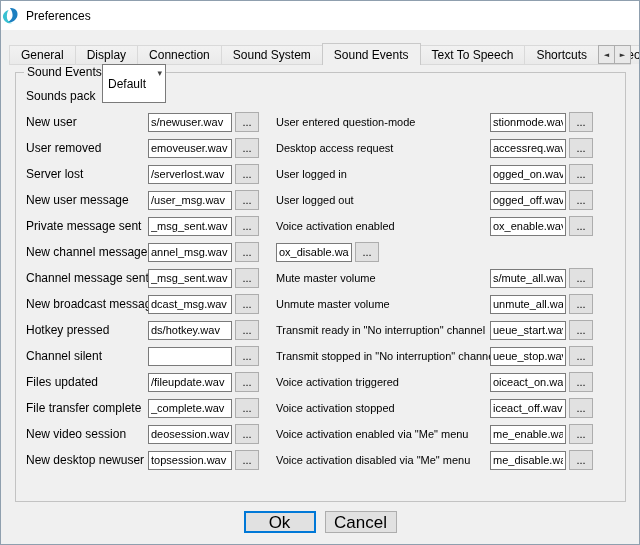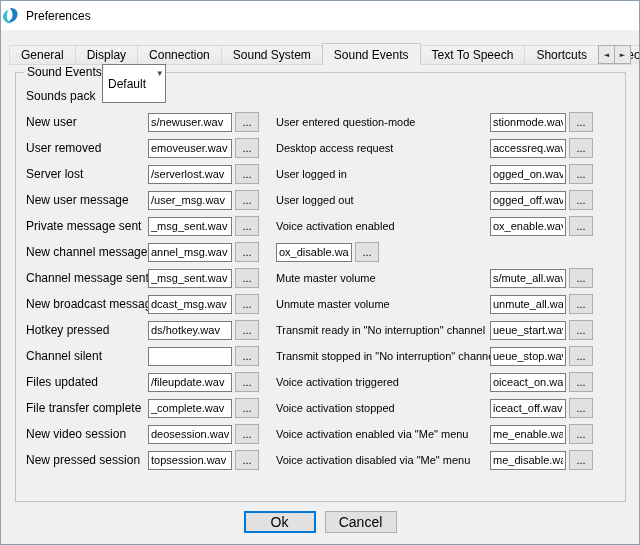--- a/index.html
+++ b/index.html
@@ -26,21 +26,21 @@
   .col-right{flex:1;margin-left:12px;}
   .row{display:flex;align-items:center;height:26px;}
   .rlabel{font-size:12px;white-space:nowrap;overflow:hidden;}
   .col-left .rlabel{width:122px;flex:none;}
   .col-right .rlabel{width:214px;flex:none;font-size:11px;}
   .rfield{box-sizing:border-box;height:19px;border:1px solid #7a7a7a;background:#fff;padding:1px 2px;font-family:"Liberation Sans",sans-serif;font-size:11px;margin-right:3px;}
   .col-left .rfield{width:84px;}
   .col-right .rfield{width:76px;}
   .browse{box-sizing:border-box;width:24px;height:20px;border:1px solid #adadad;background:#e1e1e1;font-size:11px;padding:0;color:#000;display:flex;align-items:center;justify-content:center;line-height:1;}
   .footer{position:absolute;left:0;right:0;bottom:11px;display:flex;justify-content:center;gap:9px;}
-  .btn{box-sizing:border-box;min-width:72px;height:22px;background:#e1e1e1;border:1px solid #adadad;font-family:"Liberation Sans",sans-serif;font-size:14px;color:#000;}
+  .btn{box-sizing:border-box;min-width:72px;height:22px;background:#e1e1e1;border:1px solid #adadad;font-family:"Liberation Sans",sans-serif;font-size:17px;color:#000;}
   .btn.default{border:1px solid #0078d7;box-shadow:0 0 0 1px #0078d7 inset;}
 </style>
 </head>
 <body>
 
 <div class="window">
 
   <div class="titlebar">
     <svg class="app-icon" viewBox="0 0 16 16">
       <path d="M8 1 C13 .5 15.5 4.5 14.5 8 C13.5 12 9 14.5 5.5 13.5 C9 12 10.5 9.5 10.3 7 C10.1 4.3 9.2 2.2 8 1 Z" fill="#1d7fc0"></path>
@@ -136,21 +136,21 @@
             <span class="rlabel">File transfer complete</span>
             <input class="rfield" value="_complete.wav" style="">
             <button class="browse">...</button>
           </div>
           <div class="row">
             <span class="rlabel">New video session</span>
             <input class="rfield" value="deosession.wav" style="">
             <button class="browse">...</button>
           </div>
           <div class="row">
-            <span class="rlabel">New pressed session</span>
+            <span class="rlabel">New desktop newuser</span>
             <input class="rfield" value="topsession.wav" style="">
             <button class="browse">...</button>
           </div>
         </div>
       <div class="col-right">
           <div class="row">
             <span class="rlabel">User entered question-mode</span>
             <input class="rfield" value="stionmode.wav" style="">
             <button class="browse">...</button>
           </div>

